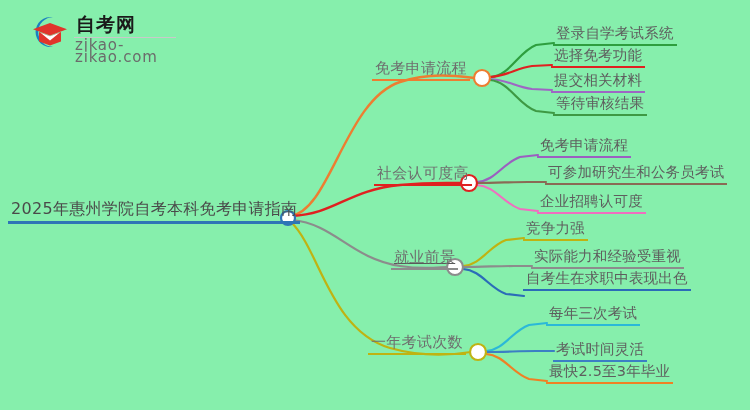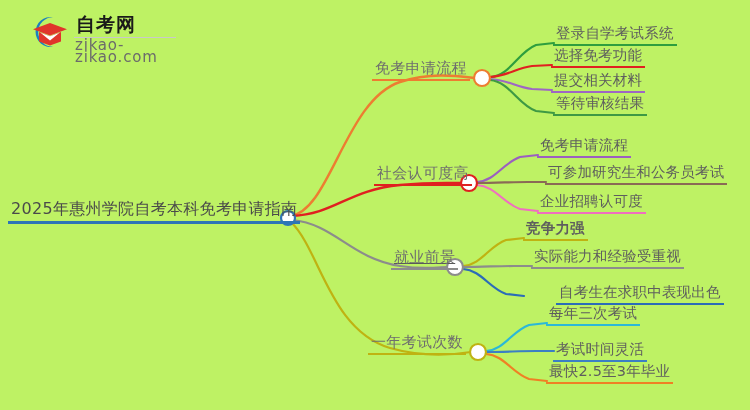--- a/index.html
+++ b/index.html
@@ -3,21 +3,21 @@
 <meta charset="utf-8">
 <title>Mind Map</title>
 <style>
   * { margin:0; padding:0; box-sizing:border-box; }
   html, body {
     width:750px; height:410px;
     background:#ffffff;
     font-family:"Liberation Sans","DejaVu Sans",sans-serif;
     overflow:hidden;
   }
-  #stage { position:relative; width:750px; height:410px; background:#bef264; }
+  #stage { position:relative; width:750px; height:410px; background:#86efac; }
 
   
   #logo { position:absolute; left:28px; top:10px; width:150px; height:44px; }
   #logo-mark { position:absolute; left:0; top:4px; width:44px; height:36px; }
   #logo-text-cn {
     position:absolute; left:48px; top:3px;
     font-size:19px; font-weight:bold; color:#1a1a1a;
     letter-spacing:1px; line-height:22px;
     font-family:"DejaVu Sans","Liberation Sans",sans-serif;
   }
@@ -144,29 +144,29 @@
   </div>
   <div class="node leaf" style="left:545px; top:163px;">
     <span class="cap">可参加研究生和公务员考试</span>
     <span class="ul" style="background: rgb(138, 106, 85);"></span>
   </div>
   <div class="node leaf" style="left:537px; top:192px;">
     <span class="cap">企业招聘认可度</span>
     <span class="ul" style="background: rgb(240, 110, 192);"></span>
   </div>
 
-  <div class="node leaf" style="left:523px; top:219px;font-weight:bold;">
+  <div class="node leaf" style="left:523px; top:219px;">
     <span class="cap">竞争力强</span>
     <span class="ul" style="background: rgb(191, 179, 18);"></span>
   </div>
   <div class="node leaf" style="left:531px; top:247px;">
     <span class="cap">实际能力和经验受重视</span>
     <span class="ul" style="background: rgb(140, 140, 140);"></span>
   </div>
-  <div class="node leaf" style="left:523px; top:283px;margin-left:33px;">
+  <div class="node leaf" style="left:523px; top:269px;">
     <span class="cap">自考生在求职中表现出色</span>
     <span class="ul" style="background: rgb(43, 108, 184);"></span>
   </div>
 
   <div class="node leaf" style="left:546px; top:304px;">
     <span class="cap">每年三次考试</span>
     <span class="ul" style="background: rgb(43, 184, 216);"></span>
   </div>
   <div class="node leaf" style="left:553px; top:340px;">
     <span class="cap">考试时间灵活</span>

